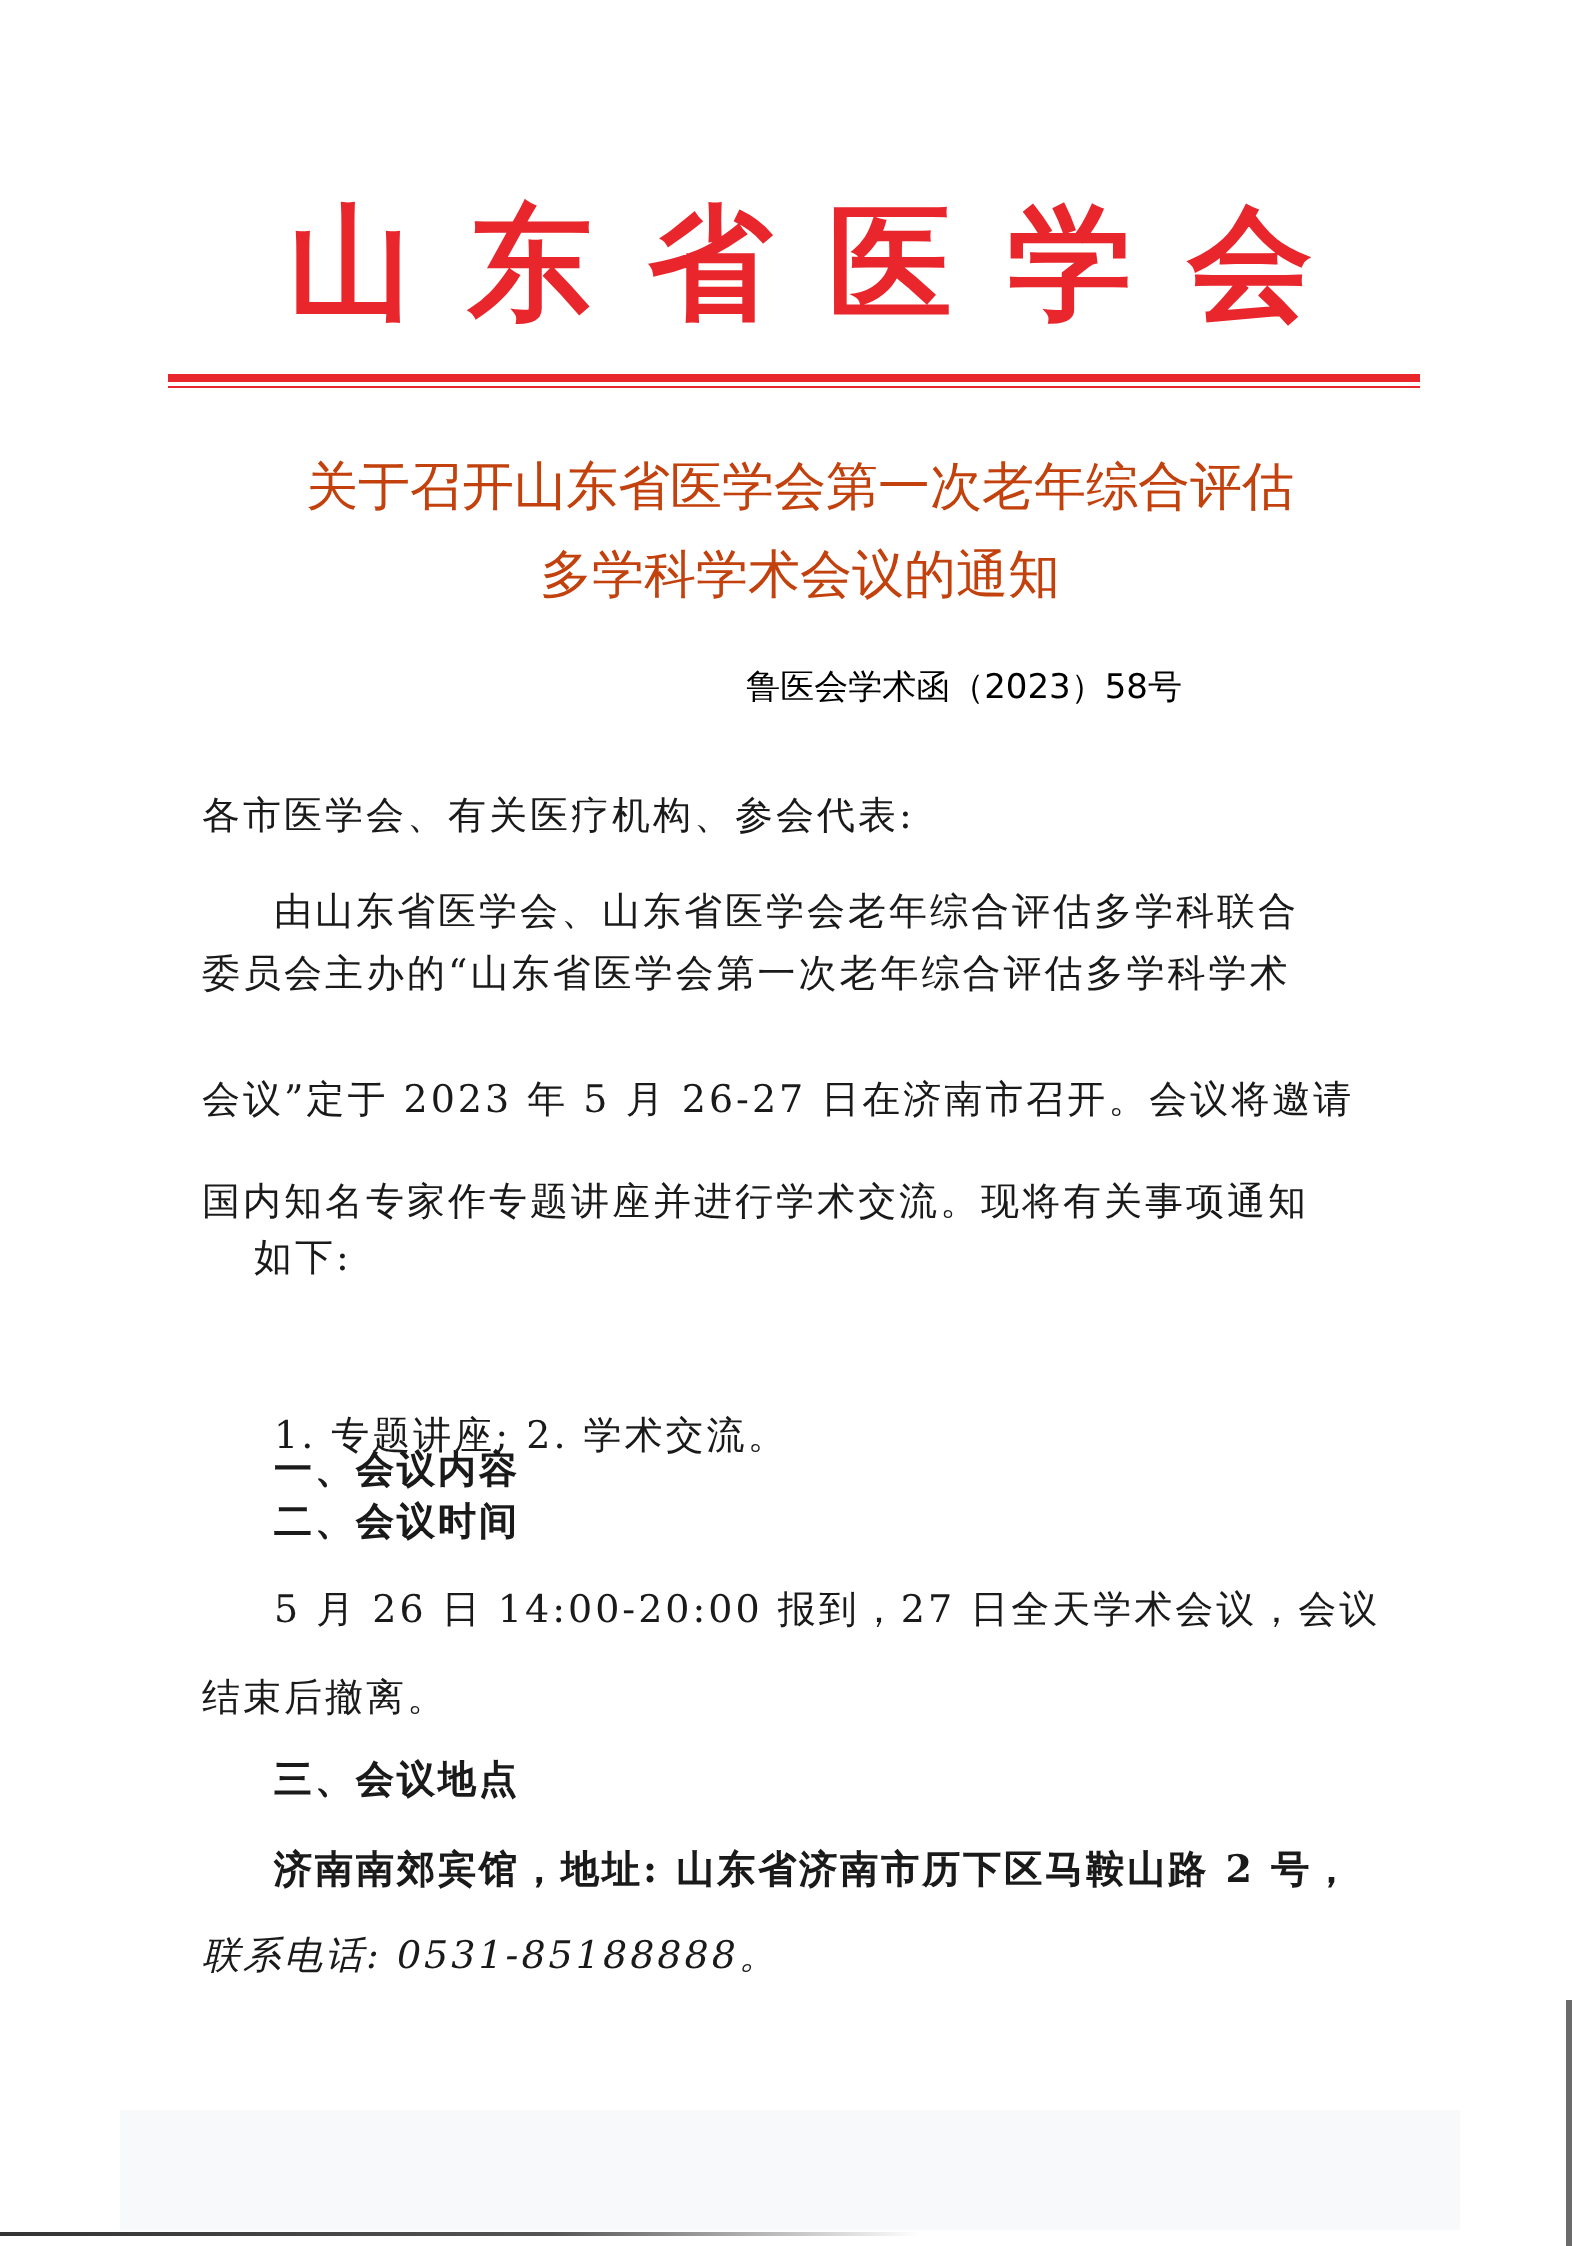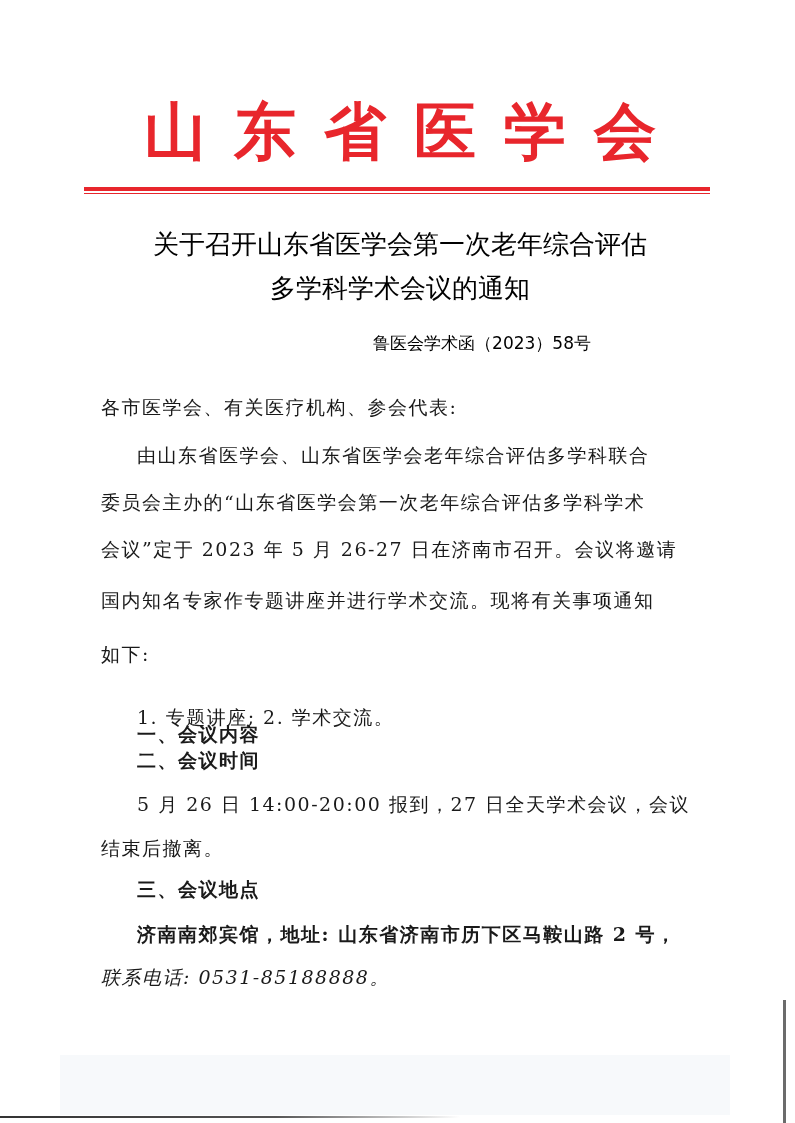--- a/index.html
+++ b/index.html
@@ -9,21 +9,21 @@
       position: absolute; left: 80px; top: 92px; width: 640px; text-align: center;
       font-family: "DejaVu Serif", "Liberation Serif", serif; font-weight: bold;
       font-size: 62px; color: #e8262c; letter-spacing: 28px; line-height: 80px;
       padding-left: 28px; box-sizing: border-box;
     }
     .rule-thick { position: absolute; left: 84px; top: 187px; width: 626px; height: 4px; background: #e8262c; }
     .rule-thin { position: absolute; left: 84px; top: 193px; width: 626px; height: 1px; background: #e8262c; }
     .title {
       position: absolute; left: 80px; top: 222px; width: 640px; text-align: center;
       font-family: "DejaVu Sans", "Liberation Sans", sans-serif; font-size: 26px;
-      color: #000000; line-height: 44px;
+      color: #c2410c; line-height: 44px;
     }
     .docno {
       position: absolute; right: 108px; top: 332px;
       font-family: "DejaVu Sans", "Liberation Sans", sans-serif; font-size: 17px; color: #000000;
     }
     .body-text {
       position: absolute; left: 101px; width: 590px;
       font-family: "DejaVu Serif", "Liberation Serif", serif; font-size: 19px; color: #1a1a1a;
       letter-spacing: 1.5px;
     }
@@ -47,24 +47,24 @@
   <div class="title">
     <div>关于召开山东省医学会第一次老年综合评估</div>
     <div>多学科学术会议的通知</div>
   </div>
 
   <div class="docno">鲁医会学术函（2023）58号</div>
 
   <div class="body-text" style="top:0;">
     <div class="line" style="top:395px;">各市医学会、有关医疗机构、参会代表:</div>
     <div class="line indent" style="top:443px;">由山东省医学会、山东省医学会老年综合评估多学科联合</div>
-    <div class="line" style="top:490px;">委员会主办的“山东省医学会第一次老年综合评估多学科学术</div>
+    <div class="line" style="top:474px;">委员会主办的“山东省医学会第一次老年综合评估多学科学术</div>
     <div class="line" style="top:537px;">会议”定于 2023 年 5 月 26-27 日在济南市召开。会议将邀请</div>
     <div class="line" style="top:588px;">国内知名专家作专题讲座并进行学术交流。现将有关事项通知</div>
-    <div class="line" style="top:642px;">如下:</div>
+    <div class="line" style="top:616px;margin-left:26px;">如下:</div>
 
     <div class="line heading" style="top:678px;margin-top:44px;">一、会议内容</div>
     <div class="line indent" style="top:705px;">1. 专题讲座; 2. 学术交流。</div>
 
     <div class="line heading" style="top:748px;">二、会议时间</div>
     <div class="line indent" style="top:792px;">5 月 26 日 14:00-20:00 报到，27 日全天学术会议，会议</div>
     <div class="line" style="top:788px;margin-top:48px;">结束后撤离。</div>
 
     <div class="line heading" style="top:877px;">三、会议地点</div>
     <div class="line indent" style="top:922px;font-weight:bold;">济南南郊宾馆，地址: 山东省济南市历下区马鞍山路 2 号，</div>

